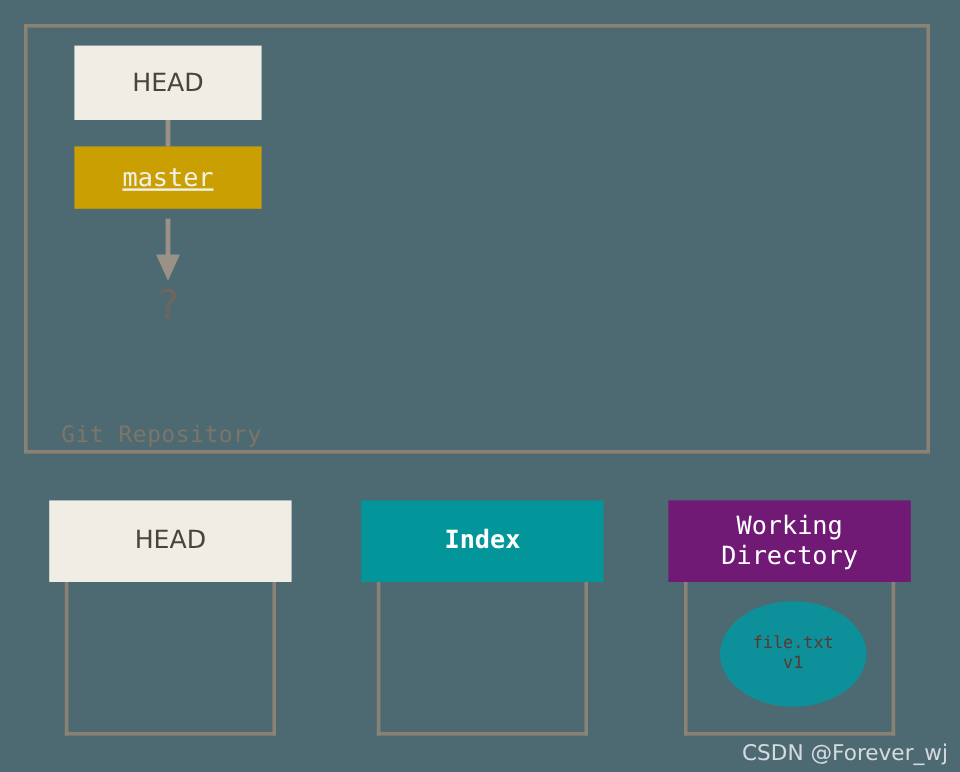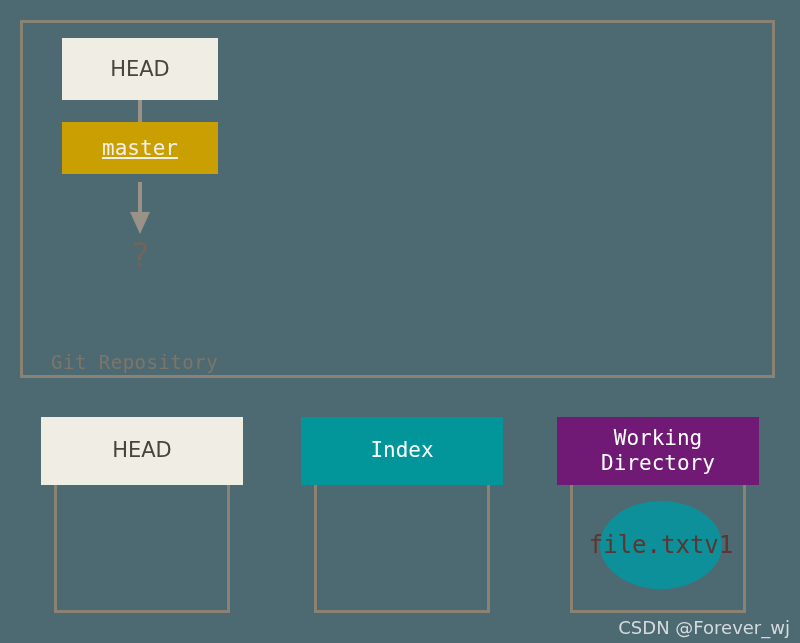--- a/index.html
+++ b/index.html
@@ -147,20 +147,21 @@
   .area-head .area-body {
     left: 13px; top: 68px; width: 176px; height: 128px;
   }
 
   
   .area-index { left: 301px; top: 417px; width: 202px; height: 196px; }
   .area-index .area-header {
     width: 202px; height: 68px;
     background: #029599;
     color: #ffffff;
+    font-weight: bold;
   }
   .area-index .area-body {
     left: 13px; top: 68px; width: 176px; height: 128px;
   }
 
   
   .area-wd { left: 557px; top: 417px; width: 202px; height: 196px; }
   .area-wd .area-header {
     width: 202px; height: 68px;
     background: #701a75;
@@ -174,26 +175,26 @@
   .file-blob {
     position: absolute;
     left: 43px;
     top: 84px;
     width: 122px;
     height: 88px;
     border-radius: 50% / 50%;
     background: #0d9099;
     color: #5d3631;
     display: flex;
-    flex-direction: row;
+    flex-direction: column;
     align-items: center;
     justify-content: center;
     text-align: center;
     font-family: "DejaVu Sans Mono", monospace;
-    font-size: 24px;
+    font-size: 14px;
     line-height: 1.25;
     z-index: 3;
   }
 
   
   .watermark {
     position: absolute;
     right: 10px;
     bottom: 5px;
     font-family: "DejaVu Sans", sans-serif;

